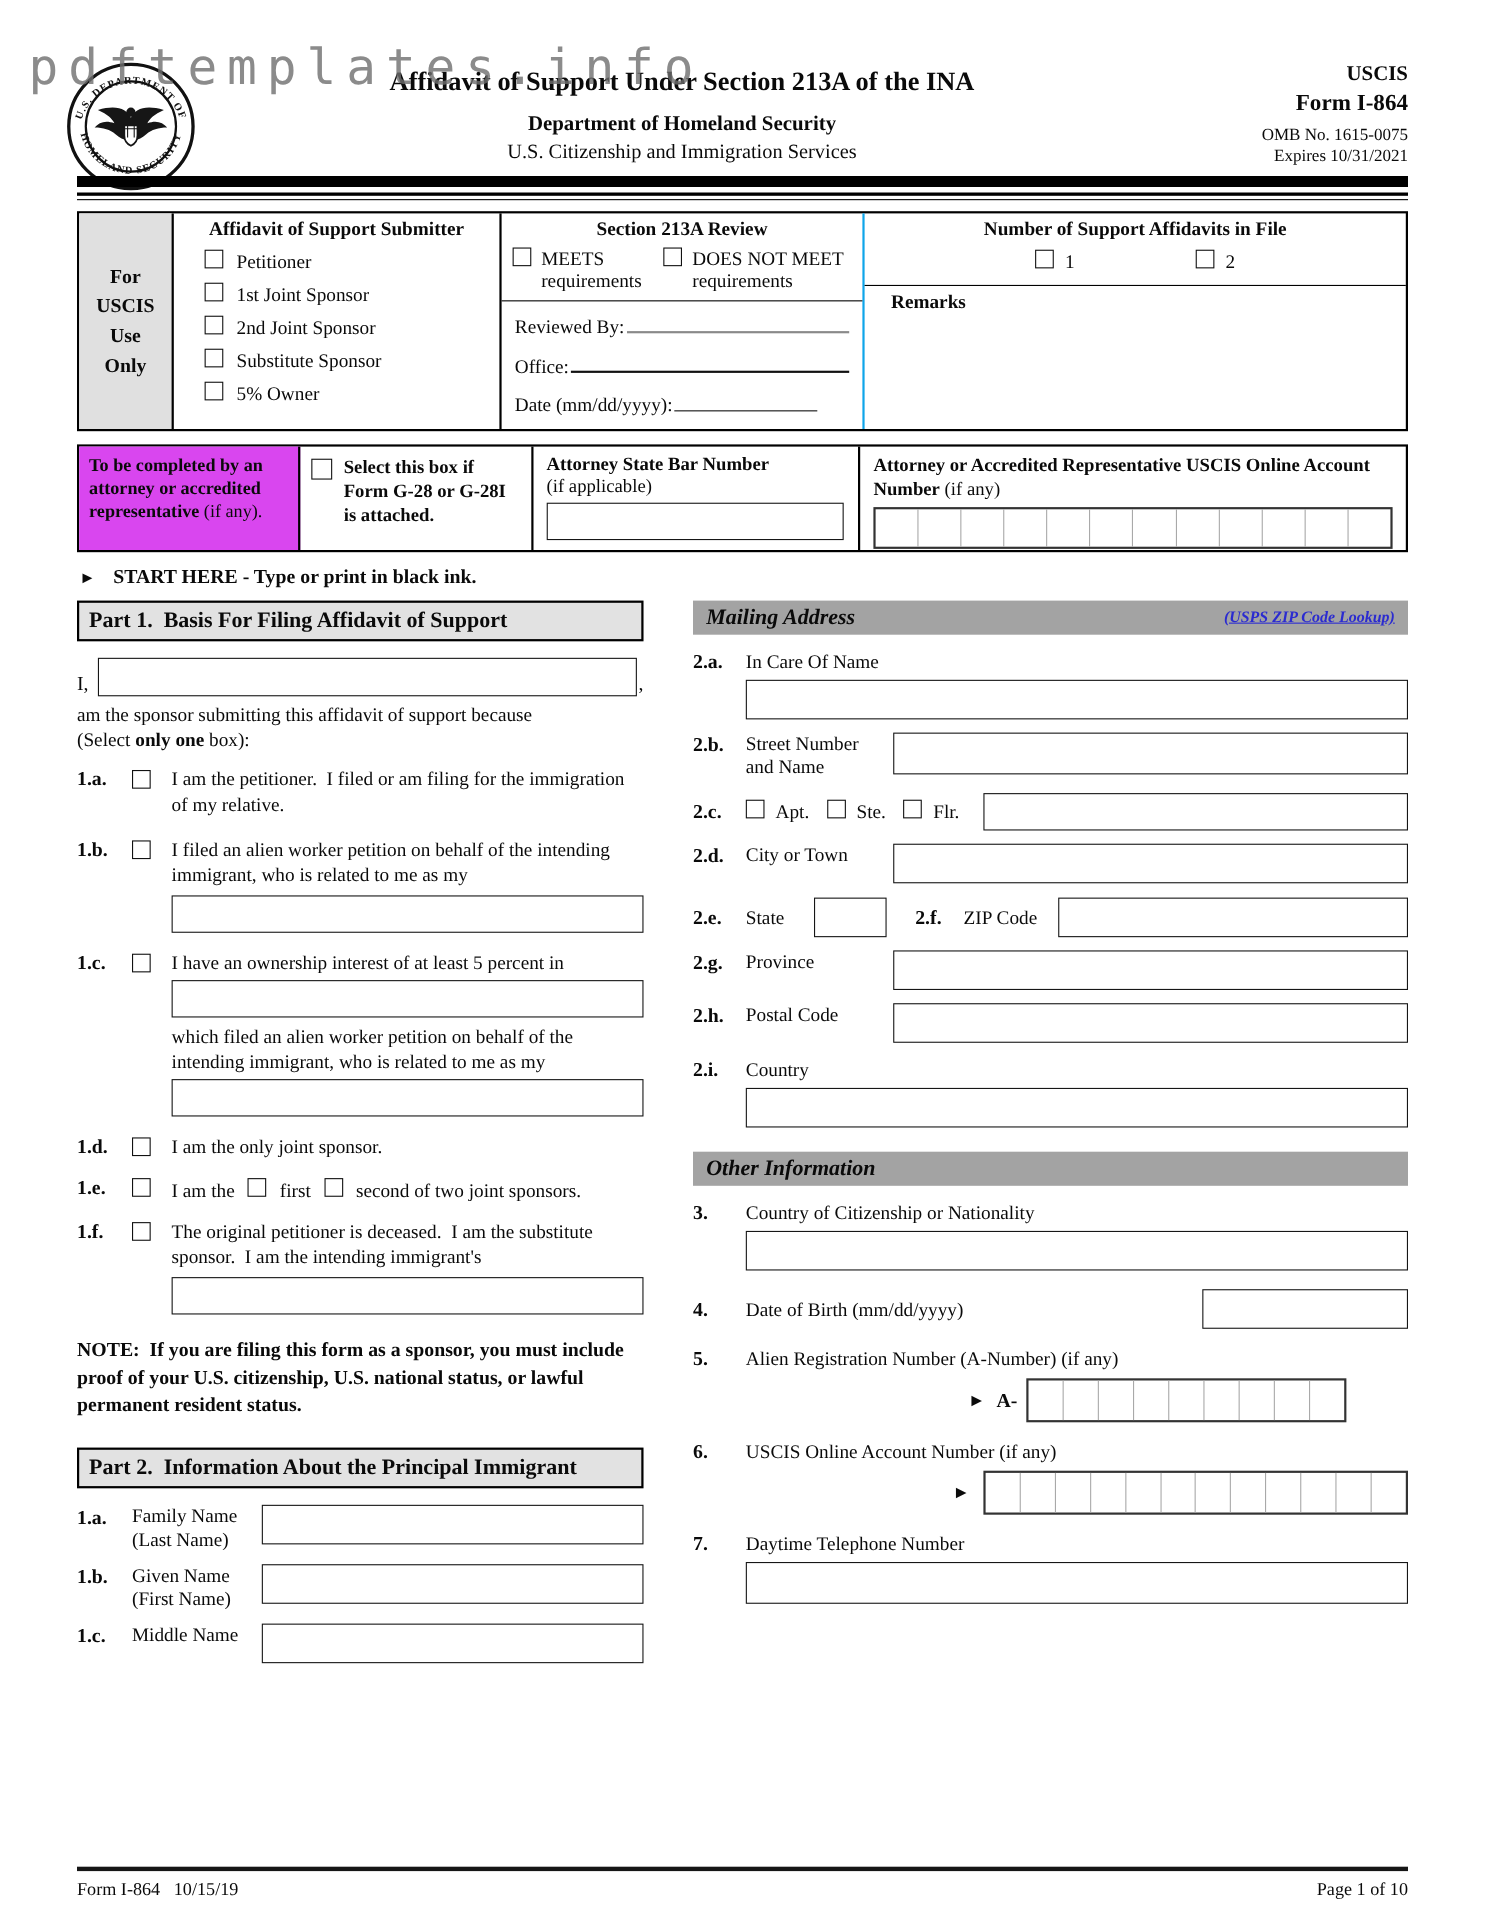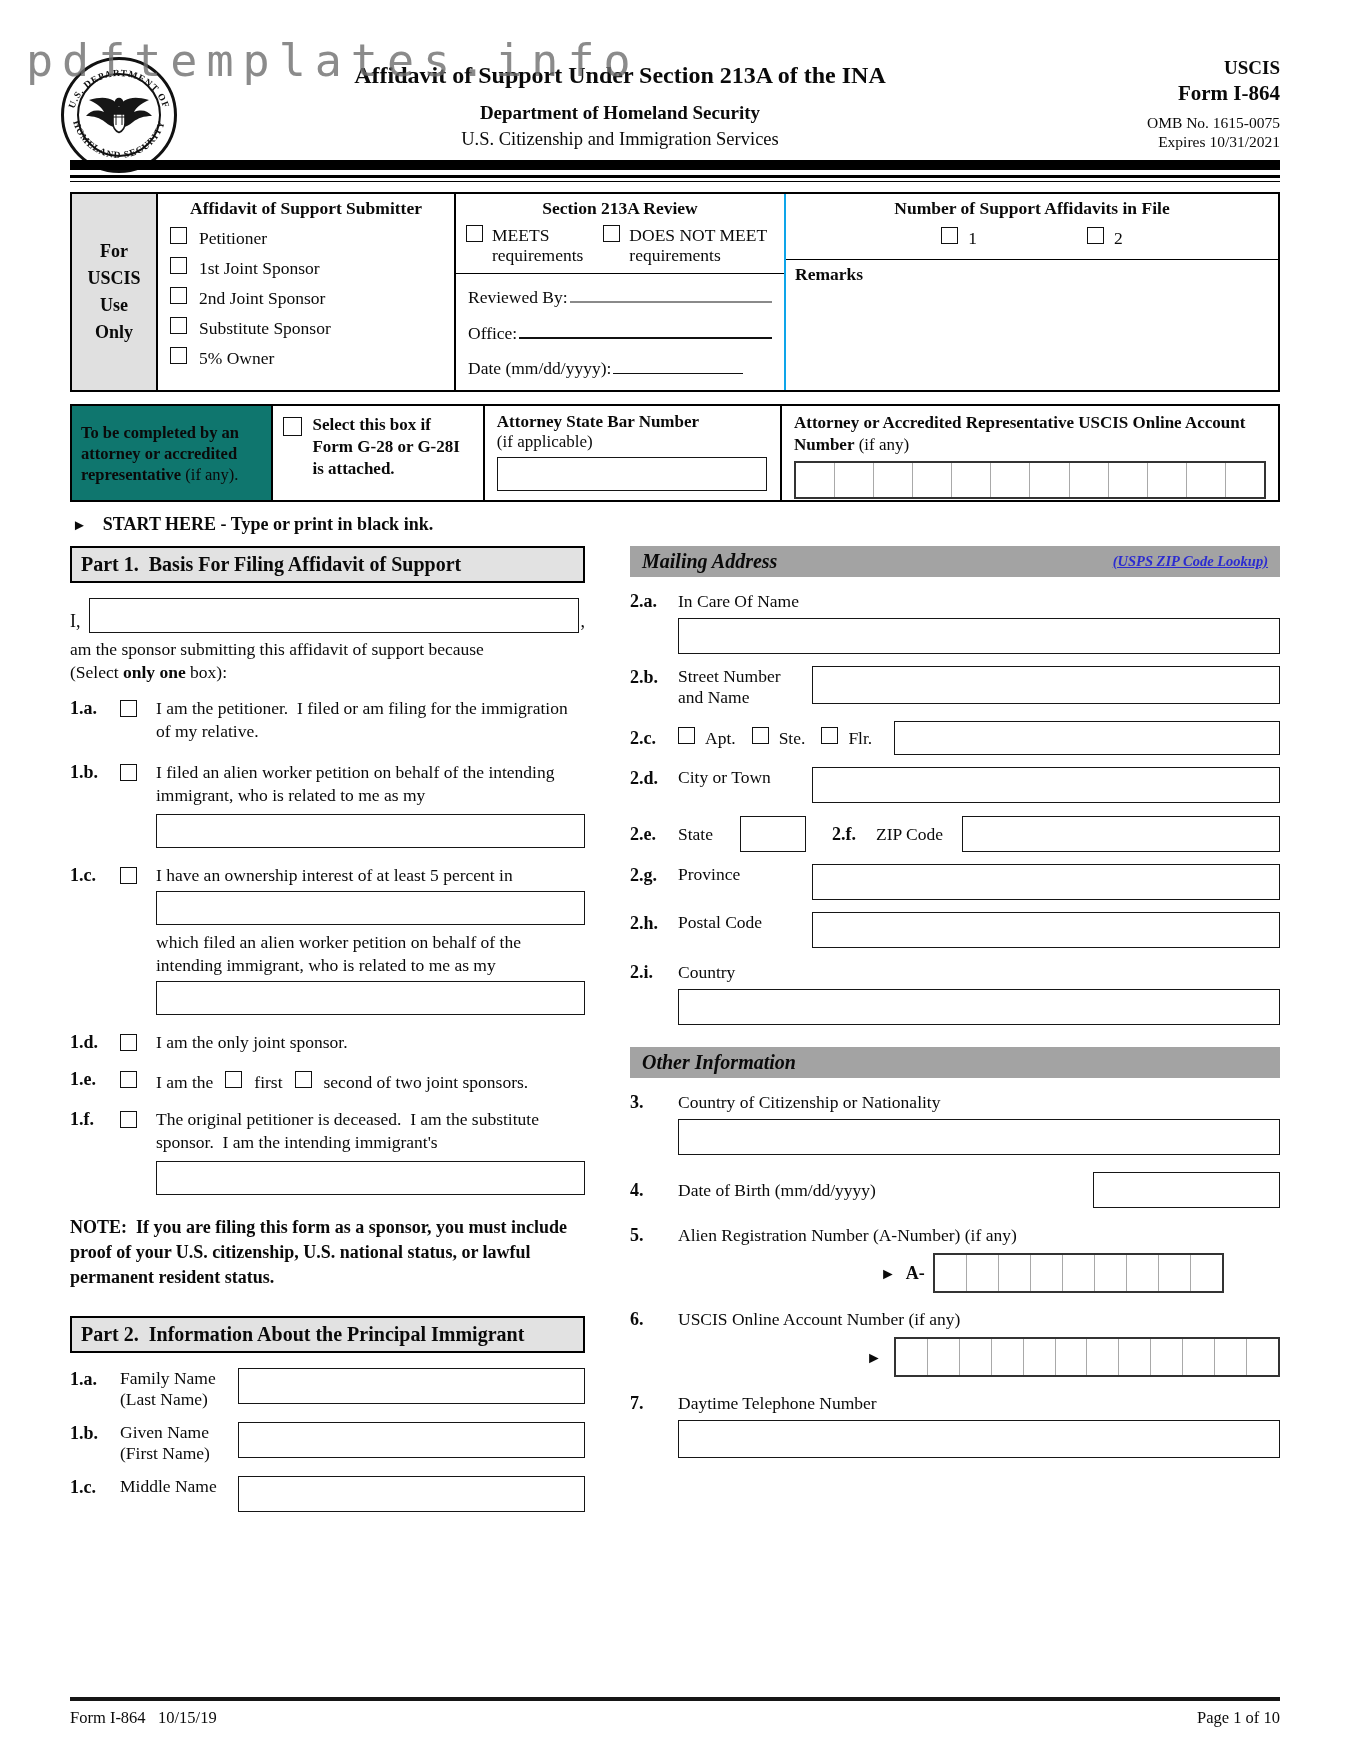--- a/index.html
+++ b/index.html
@@ -34,48 +34,48 @@
   .comb i{flex:1;border-right:1px solid #a9a9a9;}
   .comb i:last-child{border-right:none;}
 
   
   #use-table{position:absolute;left:70px;top:192px;width:1210px;height:200px;
     border:2.5px solid #000;display:flex;box-sizing:border-box;font-size:17.5px;}
   .tcol{box-sizing:border-box;}
   #use-side{width:86px;background:#e0e0e0;border-right:2px solid #000;display:flex;
     align-items:center;justify-content:center;text-align:center;font-weight:bold;
     font-size:18px;line-height:1.5;padding:0 14px;}
-  #use-submitter{width:298px;border-right:2px solid #000;padding:4px 12px;}
+  #use-submitter{width:298px;border-right:2px solid #000;padding:4px 28px;}
   #use-submitter .hd{text-align:center;font-weight:bold;margin-bottom:2px;}
   .opt-row{margin-top:8px;display:flex;align-items:baseline;}
   .opt-row .cb{margin-right:12px;}
   #use-review{width:330px;border-right:2px solid #0ea5e9;display:flex;flex-direction:column;}
   #use-review .hd{text-align:center;font-weight:bold;padding:4px 0 2px;}
   #meets-row{display:flex;gap:20px;padding:4px 10px 8px;}
   #meets-row .pair{display:flex;gap:9px;}
   #meets-row .lab{line-height:20px;}
   #review-lines{border-top:1.5px solid #000;flex:1;padding:4px 12px 6px;
      display:flex;flex-direction:column;justify-content:space-around;}
   .fill-line{display:flex;align-items:baseline;}
   .fill-line .lab{white-space:nowrap;}
   .blank{height:18px;flex:1;margin-left:2px;}
   .blank.gray{border-bottom:2px solid #8a8a8a;}
   .blank.dark{border-bottom:2px solid #111;}
   .blank.thin{border-bottom:1.5px solid #111;flex:none;width:130px;}
   #use-file{flex:1;display:flex;flex-direction:column;}
   #use-file .hd{text-align:center;font-weight:bold;padding:4px 0;}
   #file-opts{display:flex;justify-content:center;gap:110px;padding:4px 0 10px;}
   #file-opts .pair{display:flex;gap:10px;align-items:baseline;}
-  #remarks-area{border-top:1.5px solid #000;flex:1;padding:4px 9px;font-weight:bold;}
+  #remarks-area{border-top:1.5px solid #000;flex:1;padding:4px 24px;font-weight:bold;}
 
   
   #atty-table{position:absolute;left:70px;top:404px;width:1210px;height:98px;
     border:2.5px solid #000;display:flex;box-sizing:border-box;font-size:17px;}
-  #atty-side{width:202px;background:#0f766e;border-right:2px solid #000;
-    padding:6px 9px;display:flex;align-items:center;line-height:21px;font-size:16.5px;}
+  #atty-side{width:202px;background:#d946ef;border-right:2px solid #000;
+    padding:6px 9px;display:flex;line-height:21px;font-size:16.5px;}
   #atty-g28{width:212px;border-right:2px solid #000;padding:8px 10px;display:flex;gap:10px;}
   #atty-g28 .txt{font-weight:bold;line-height:22px;}
   #atty-bar{width:298px;border-right:2px solid #000;padding:6px 12px;}
   #atty-bar .inp{width:268px;height:32px;margin-top:5px;}
   #atty-acct{flex:1;padding:6px 12px;line-height:22px;}
   #atty-acct .comb{width:468px;height:34px;margin-top:5px;}
 
   
   #start-here{position:absolute;left:72px;top:514px;display:flex;align-items:baseline;
     font-size:18px;}

